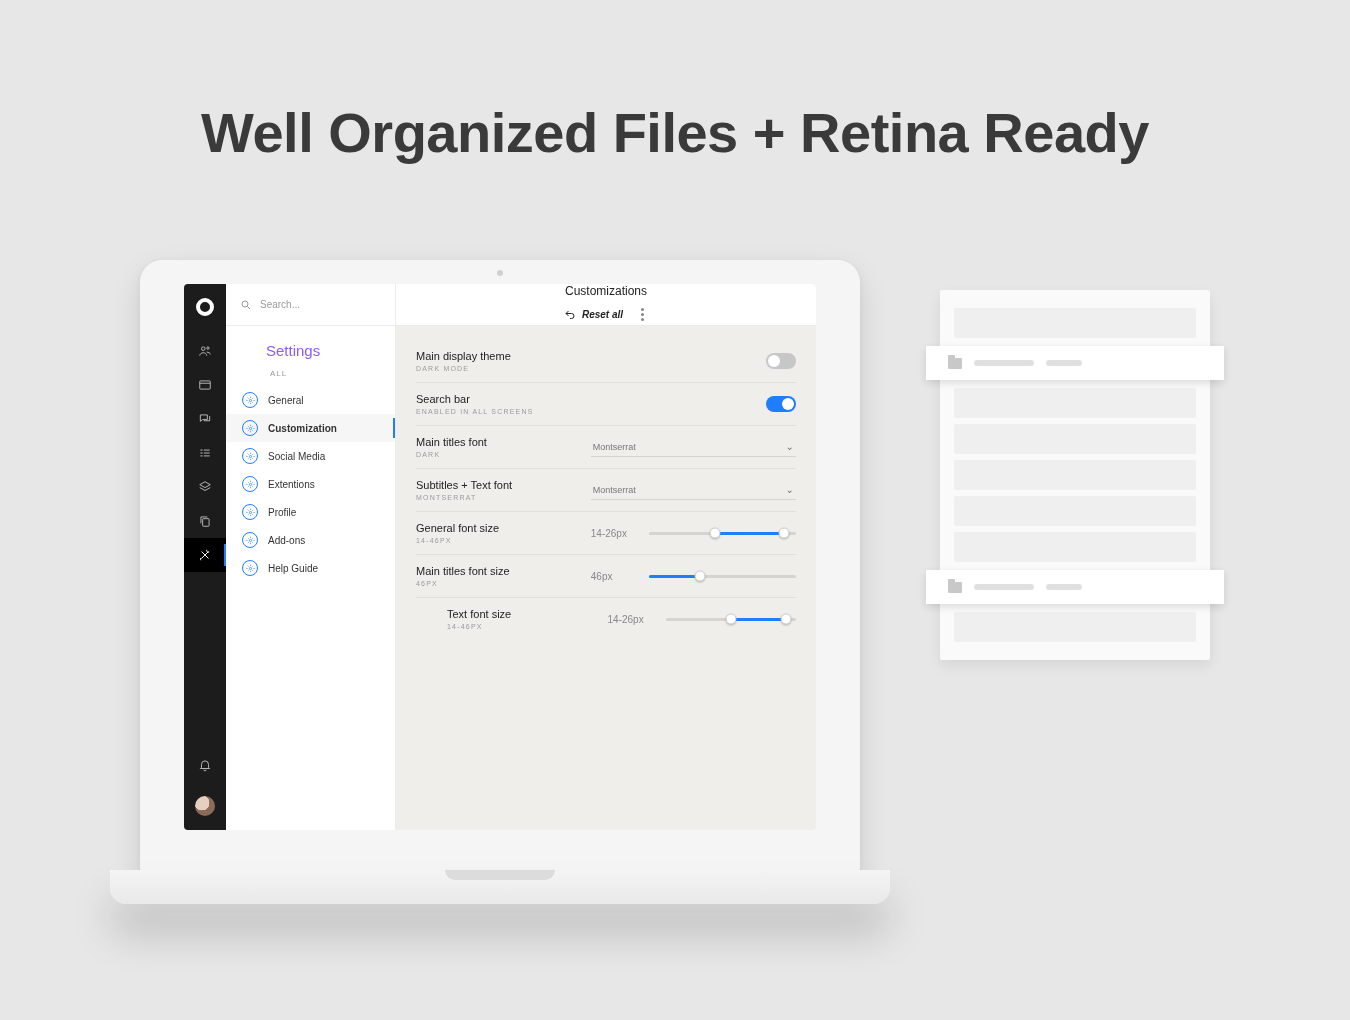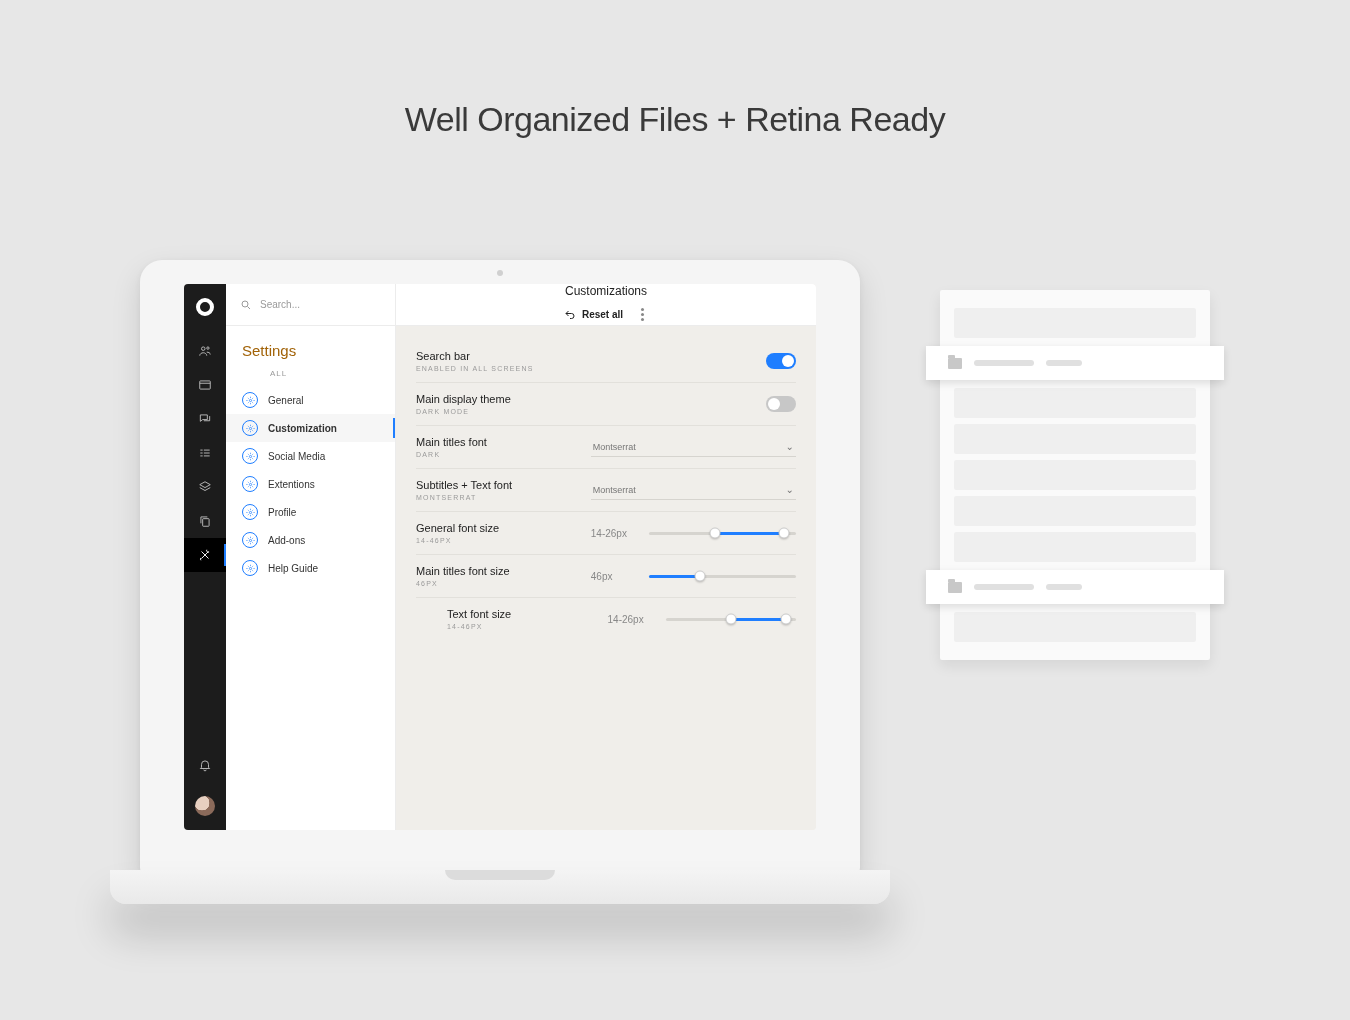--- a/index.html
+++ b/index.html
@@ -11,22 +11,22 @@
     position: relative;
     overflow: hidden;
   }
 
   
   .headline {
     position: absolute;
     top: 100px;
     left: 0; right: 0;
     text-align: center;
-    font-size: 34px;
-    font-weight: 400;
+    font-size: 56px;
+    font-weight: 700;
     color: #3a3a3a;
     letter-spacing: -0.5px;
   }
 
   
   .laptop {
     position: absolute;
     top: 260px;
     left: 110px;
     width: 780px;
@@ -126,21 +126,22 @@
     padding: 0 14px;
     color: #9a9a9a;
     font-size: 10px;
     gap: 8px;
   }
   .searchbar svg { width: 12px; height: 12px; stroke: #9a9a9a; fill: none; stroke-width: 2; }
   .sidebar h2 {
     font-size: 15px;
     font-weight: 500;
     padding: 16px 16px 6px;
-    color: #a16207;
+    color: #8b5cf6;
+    margin-left: 24px;
   }
   .sidebar .category {
     font-size: 8px;
     letter-spacing: 1px;
     text-transform: uppercase;
     color: #9a9a9a;
     padding: 4px 16px 8px;
     margin-left: 28px;
   }
   .menu { list-style: none; }
@@ -182,21 +183,21 @@
   .main-header {
     height: 42px;
     background: #fff;
     border-bottom: 1px solid #ececec;
     display: flex; align-items: center;
     padding: 0 20px;
     justify-content: space-between;
     flex-direction: column;
   }
   .main-header h3 { font-size: 12px; font-weight: 500; color: #222; }
-  .header-actions { display: flex; align-items: center; gap: 14px; }
+  .header-actions { display: flex; align-items: center; gap: 14px; font-style: italic; }
   .reset-btn {
     display: flex; align-items: center; gap: 6px;
     font-size: 10px; font-weight: 600; color: #222;
     cursor: pointer;
   }
   .reset-btn svg { width: 12px; height: 12px; stroke: #222; fill: none; stroke-width: 2; }
   .kebab { display: flex; flex-direction: column; gap: 2px; cursor: pointer; padding: 4px; }
   .kebab span { width: 3px; height: 3px; background: #888; border-radius: 50%; }
 
   .settings-body {
@@ -509,35 +510,35 @@
                 <span></span>
                 <span></span>
             </div>
           </div>
         </div>
 
         <div class="settings-body">
 
           <div class="row">
             <div class="labels">
+              <div class="title">Main display theme</div>
+              <div class="sub">DARK MODE</div>
+            </div>
+            <div class="control">
+              <div class="toggle off"></div>
+            </div>
+          </div>
+
+          <div class="row">
+            <div class="labels">
               <div class="title">Search bar</div>
               <div class="sub">ENABLED IN ALL SCREENS</div>
             </div>
             <div class="control">
               <div class="toggle on"></div>
-            </div>
-          </div>
-
-          <div class="row">
-            <div class="labels">
-              <div class="title">Main display theme</div>
-              <div class="sub">DARK MODE</div>
-            </div>
-            <div class="control">
-              <div class="toggle off"></div>
             </div>
           </div>
 
           <div class="row">
             <div class="labels">
               <div class="title">Main titles font</div>
               <div class="sub">DARK</div>
             </div>
             <div class="control">
               <div class="select">

